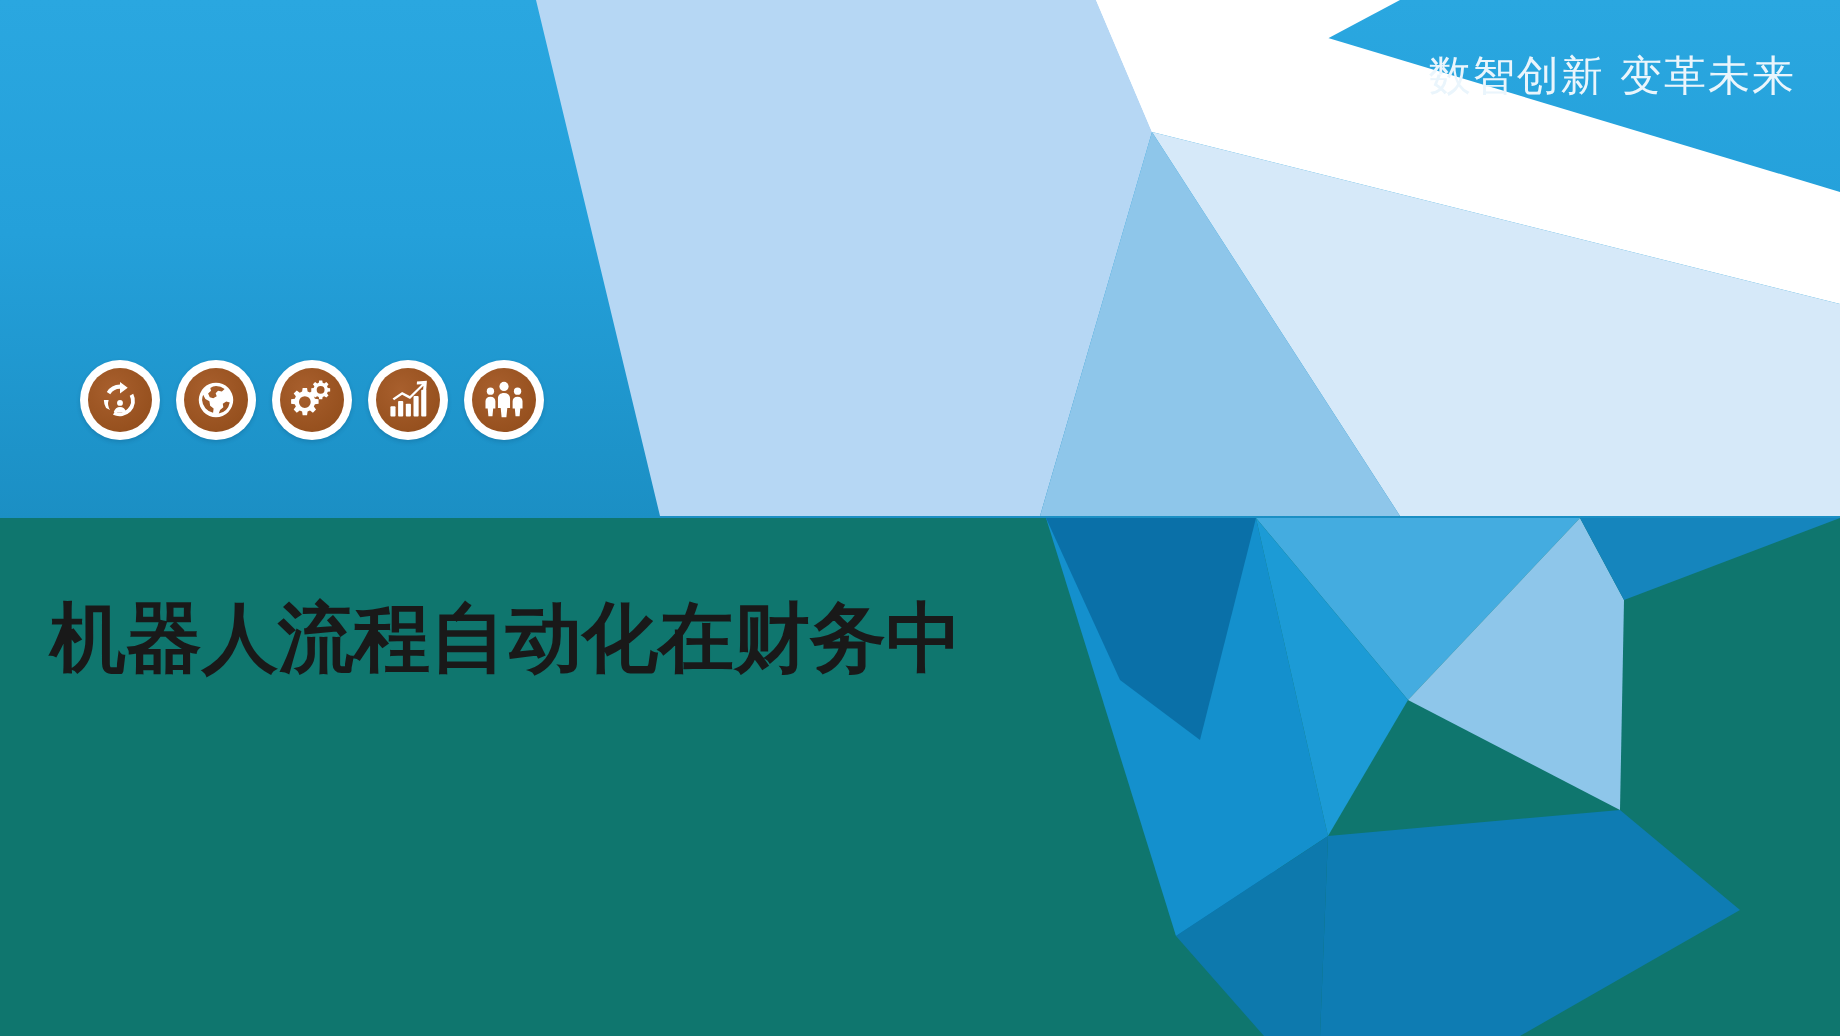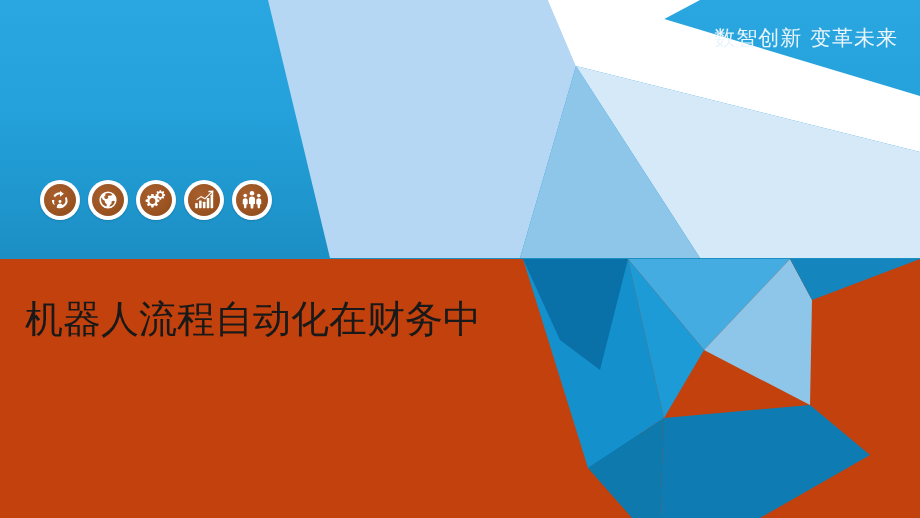--- a/index.html
+++ b/index.html
@@ -10,21 +10,21 @@
   }
   body {
     font-family: "Liberation Sans", "DejaVu Sans", sans-serif;
   }
 
   #slide {
     position: relative;
     width: 920px;
     height: 518px;
     overflow: hidden;
-    background: #c2410c;
+    background: #0f766e;
     user-select: none;
   }
 
   
   .header-band {
     position: absolute;
     left: 0;
     top: 0;
     width: 920px;
     height: 259px;
@@ -95,21 +95,21 @@
     fill: #ffffff;
   }
 
   
   .title {
     position: absolute;
     left: 25px;
     top: 296px;
     width: 540px;
     font-size: 38px;
-    font-weight: normal;
+    font-weight: bold;
     line-height: 1.24;
     color: #191919;
     letter-spacing: 0px;
     font-family: "DejaVu Sans", "Liberation Sans", sans-serif;
   }
 </style>
 </head>
 <body>
 
 <div id="slide">

